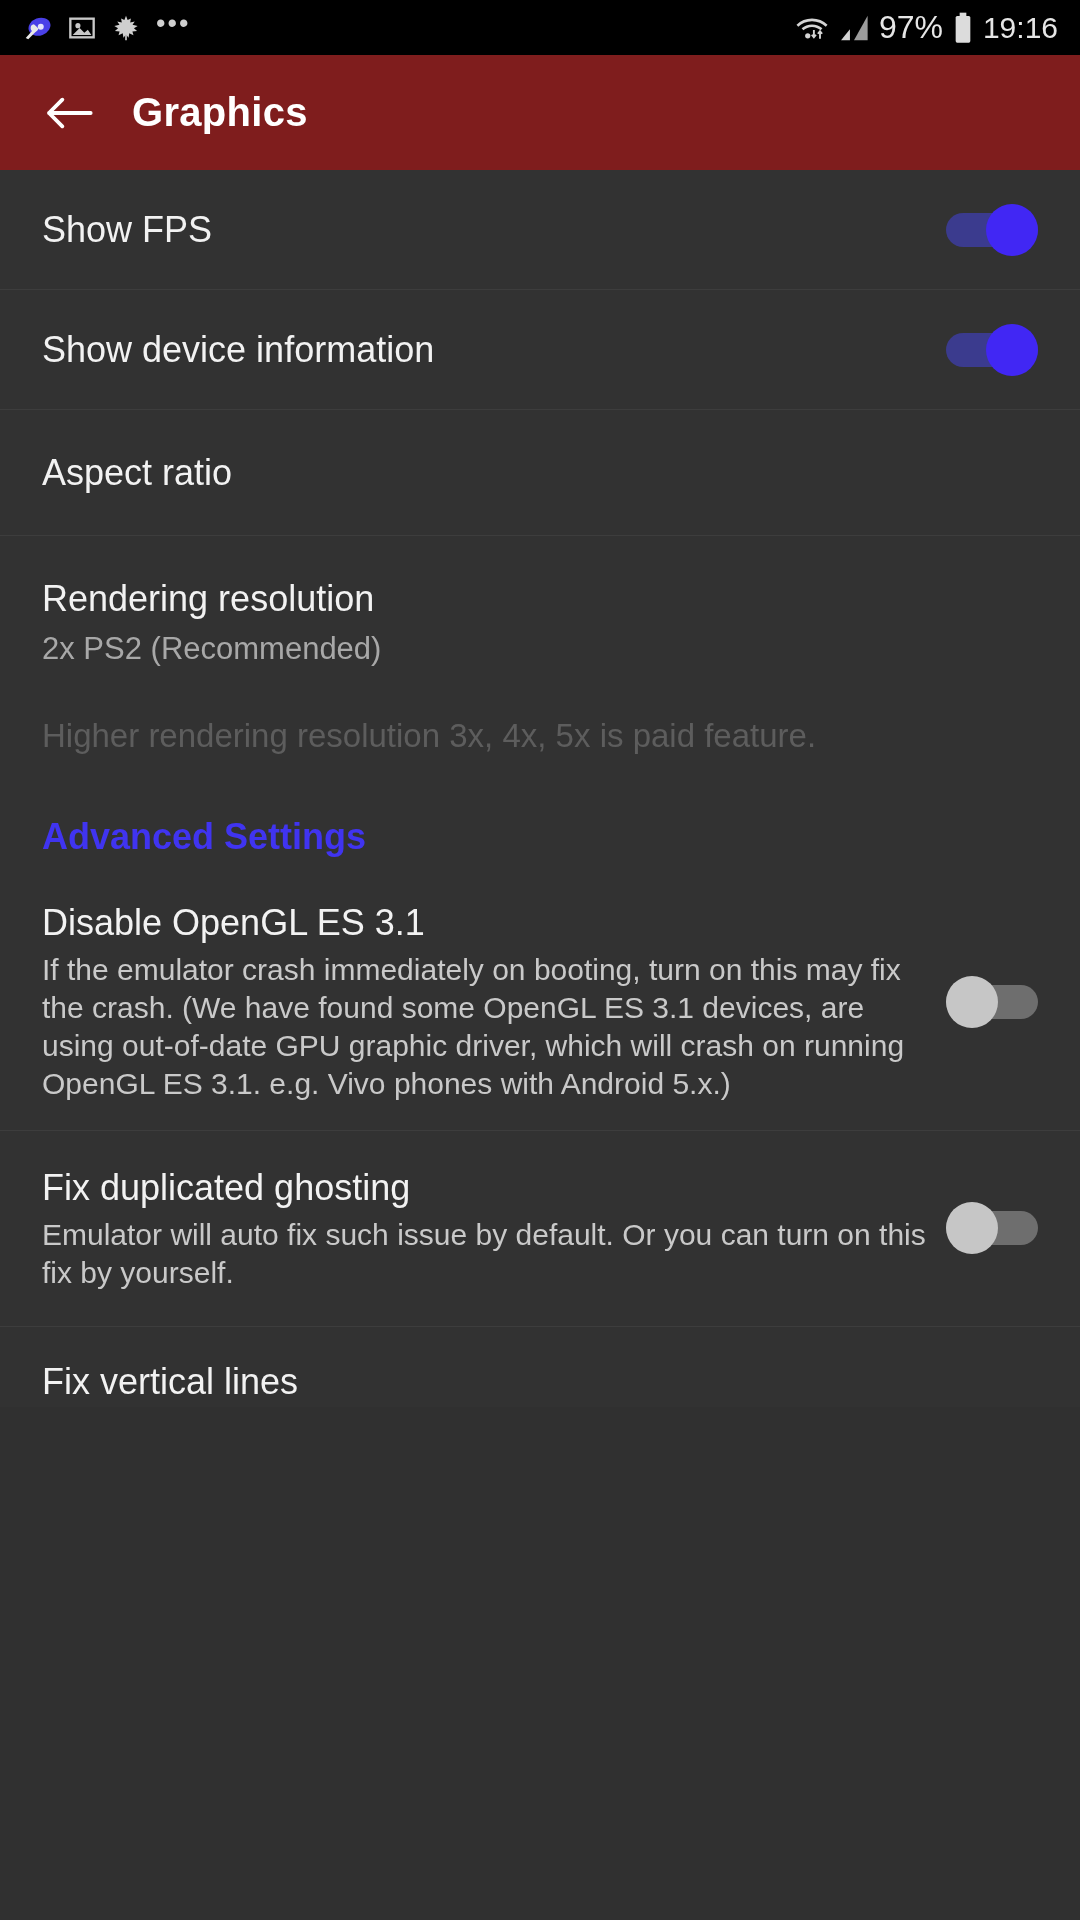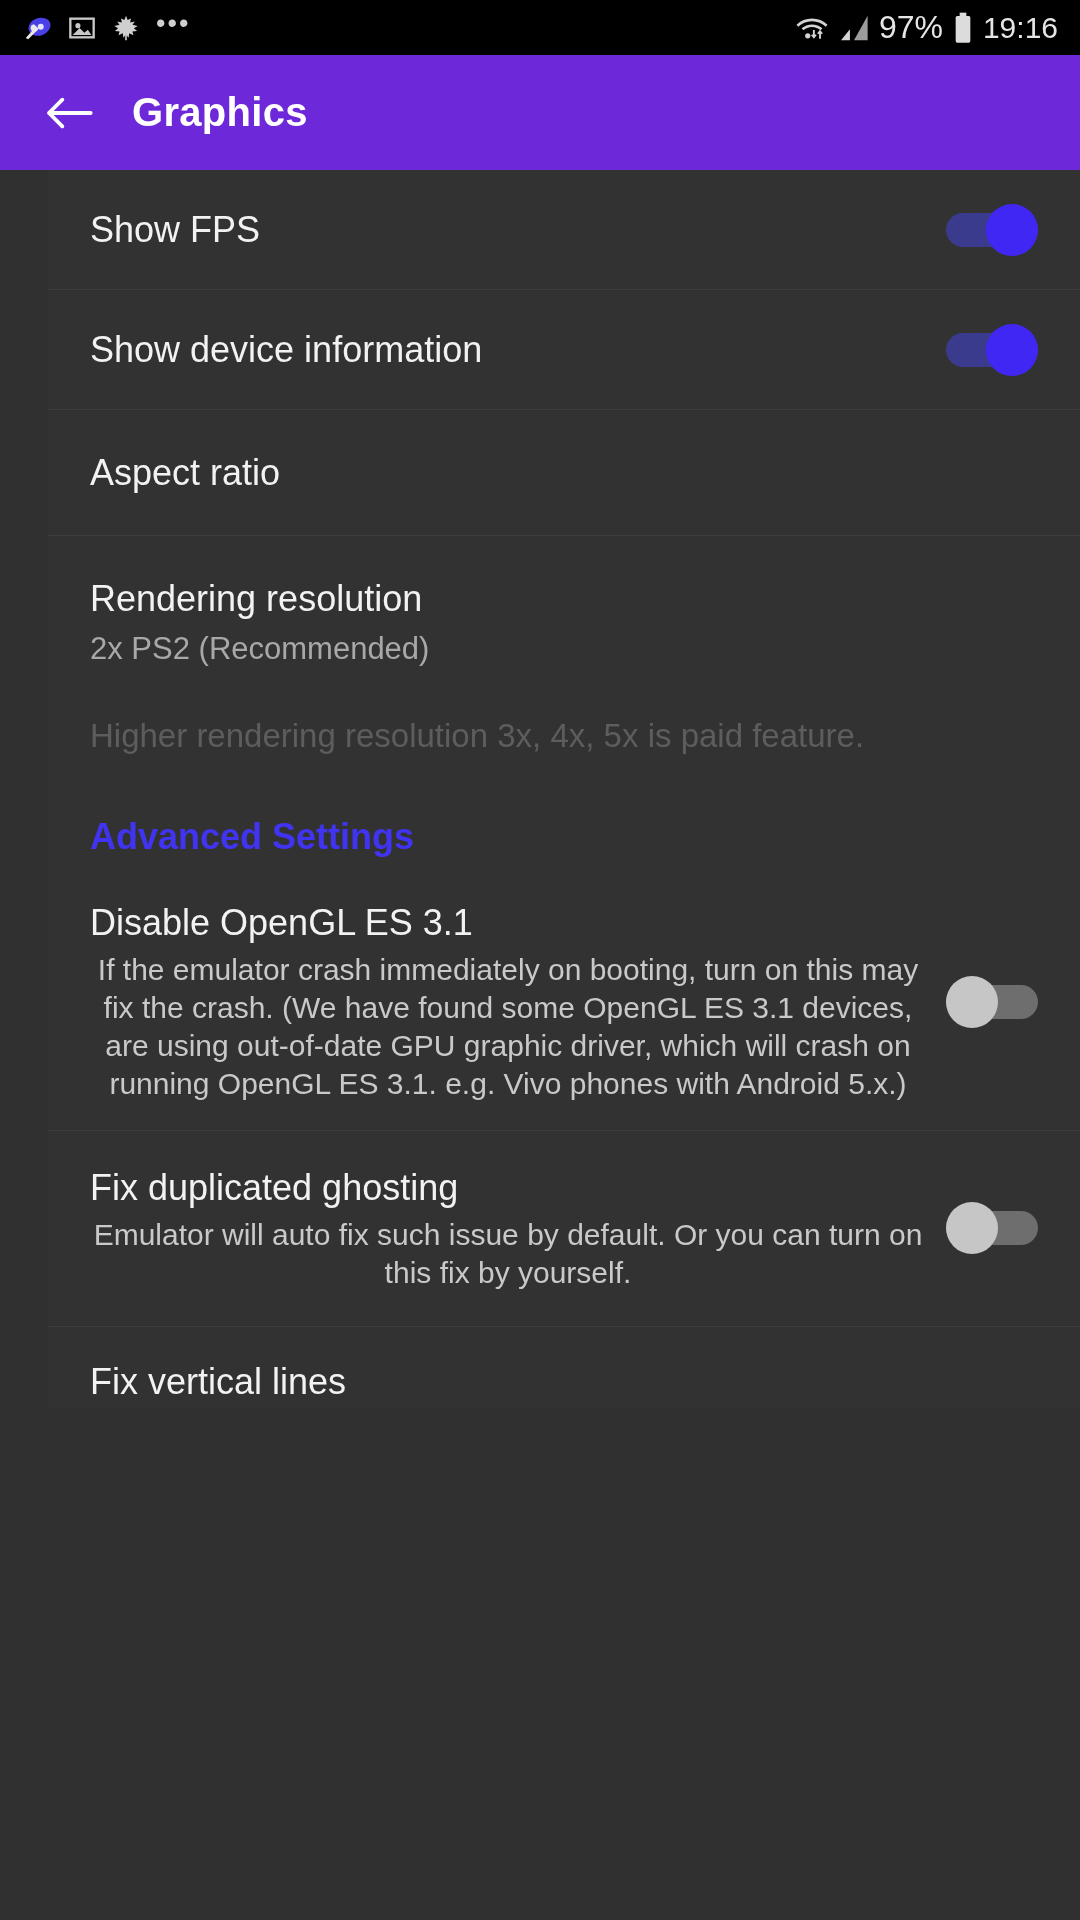--- a/index.html
+++ b/index.html
@@ -18,37 +18,37 @@
   }
   .sb-left{ display:flex; align-items:center; gap:16px; }
   .sb-right{ margin-left:auto; display:flex; align-items:center; gap:10px; }
   .sb-icon{ display:flex; align-items:center; justify-content:center; }
   .sb-dots{ font-size:27px; line-height:10px; letter-spacing:2px; color:#cfcfcf; padding-bottom:10px;}
   .sb-text{ font-size:30px; color:#e6e6e6; letter-spacing:0px; }
   .sb-pct{ font-size:32px; color:#e6e6e6; }
 
   
   .appbar{
-    height:115px; background:#6d28d9;
+    height:115px; background:#7f1d1d;
     display:flex; align-items:center; padding:0 40px;
   }
   .back-arrow{ width:58px; height:58px; display:flex; align-items:center; justify-content:center; margin-right:34px;}
   .appbar-title{ color:#fff; font-size:40px; font-weight:bold; letter-spacing:0.3px; }
 
   
-  .list{ background:#d946ef;margin-left:48px; }
+  .list{ background:#d946ef; }
   .row{
     position:relative; display:flex; align-items:center;
     padding:0 42px; border-bottom:1px solid #3d3d3d;
     background:#323232;
   }
   .row-text{ flex:1; padding-right:20px; }
   .row-title{ color:#f2f2f2; font-size:36px; line-height:1.25; }
   .row-sub{ color:#a8a8a8; font-size:31px; line-height:1.3; margin-top:8px; }
-  .row-sub-small{ color:#c9c9c9; font-size:30px; line-height:1.27; margin-top:6px;text-align:center; }
+  .row-sub-small{ color:#c9c9c9; font-size:30px; line-height:1.27; margin-top:6px; }
 
   .row-toggle{ height:120px; }
   .row-chevron{ padding-top:34px; padding-bottom:34px; display:block; }
   .row-block{ padding-top:28px; padding-bottom:28px; }
 
   
   .toggle{ position:relative; width:92px; height:52px; flex:0 0 auto; }
   .toggle .track{
     position:absolute; top:9px; left:0; width:92px; height:34px; border-radius:17px;
   }

